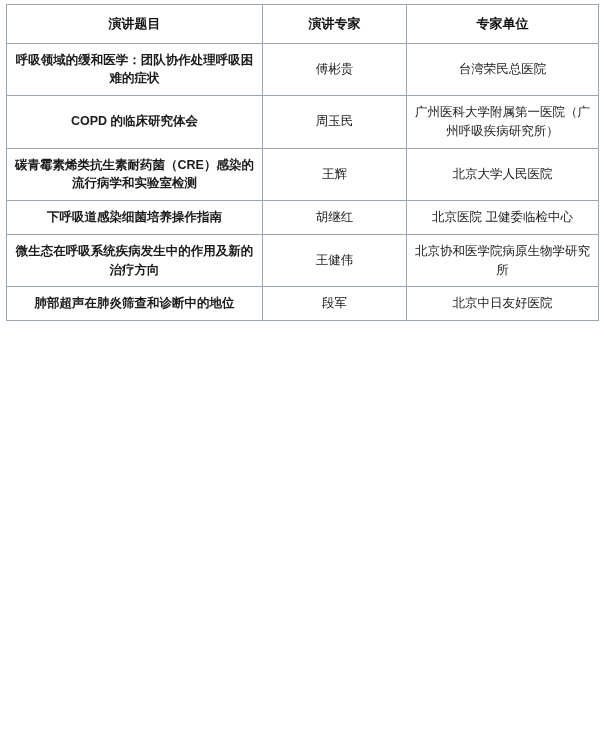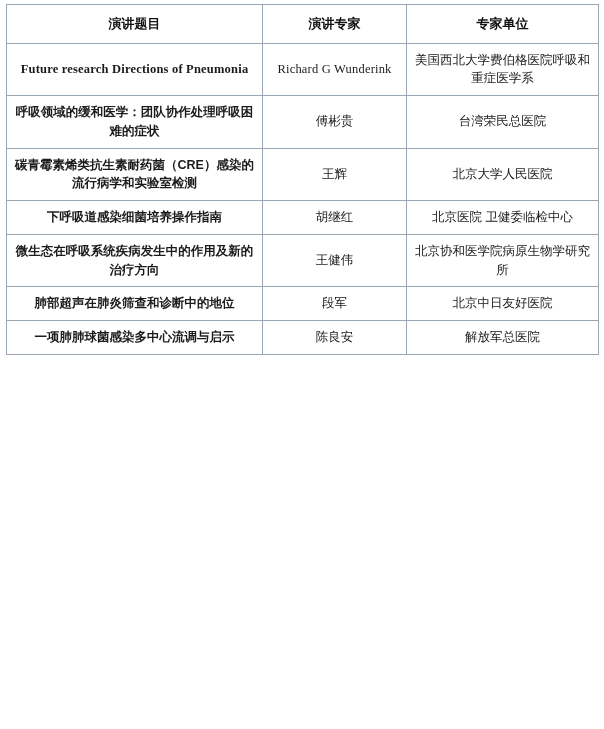--- a/index.html
+++ b/index.html
@@ -71,28 +71,28 @@
     </colgroup>
     <thead>
       <tr>
         <th>演讲题目</th>
         <th>演讲专家</th>
         <th>专家单位</th>
       </tr>
     </thead>
     <tbody id="table-body">
         <tr>
-          <td class="title-cell latin">Future research Directions of Pneumonia</td>
-          <td class="speaker-cell latin">Richard G Wunderink</td>
-          <td class="org-cell">美国西北大学费伯格医院呼吸和重症医学系</td>
-        </tr>
-        <tr>
           <td class="title-cell">呼吸领域的缓和医学：团队协作处理呼吸困难的症状</td>
           <td class="speaker-cell">傅彬贵</td>
           <td class="org-cell">台湾荣民总医院</td>
+        </tr>
+        <tr>
+          <td class="title-cell">COPD 的临床研究体会</td>
+          <td class="speaker-cell">周玉民</td>
+          <td class="org-cell">广州医科大学附属第一医院（广州呼吸疾病研究所）</td>
         </tr>
         <tr>
           <td class="title-cell">碳青霉素烯类抗生素耐药菌（CRE）感染的流行病学和实验室检测</td>
           <td class="speaker-cell">王辉</td>
           <td class="org-cell">北京大学人民医院</td>
         </tr>
         <tr>
           <td class="title-cell">下呼吸道感染细菌培养操作指南</td>
           <td class="speaker-cell">胡继红</td>
           <td class="org-cell">北京医院 卫健委临检中心</td>
@@ -100,20 +100,15 @@
         <tr>
           <td class="title-cell">微生态在呼吸系统疾病发生中的作用及新的治疗方向</td>
           <td class="speaker-cell">王健伟</td>
           <td class="org-cell">北京协和医学院病原生物学研究所</td>
         </tr>
         <tr>
           <td class="title-cell">肺部超声在肺炎筛查和诊断中的地位</td>
           <td class="speaker-cell">段军</td>
           <td class="org-cell">北京中日友好医院</td>
         </tr>
-        <tr>
-          <td class="title-cell">一项肺肺球菌感染多中心流调与启示</td>
-          <td class="speaker-cell">陈良安</td>
-          <td class="org-cell">解放军总医院</td>
-        </tr>
       </tbody>
   </table>
 </div>
 
 </body></html>

